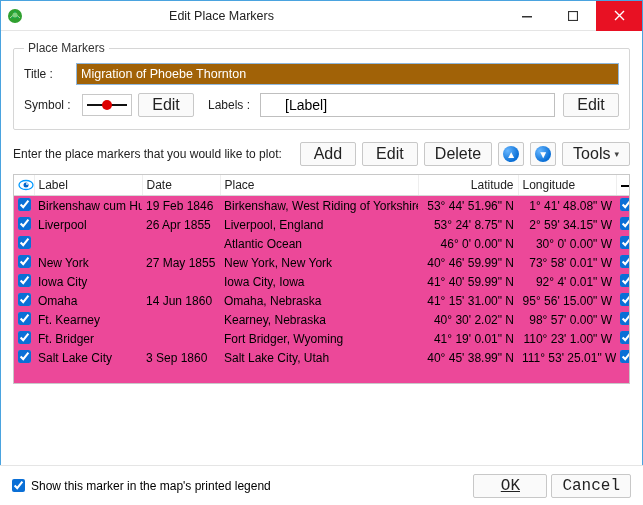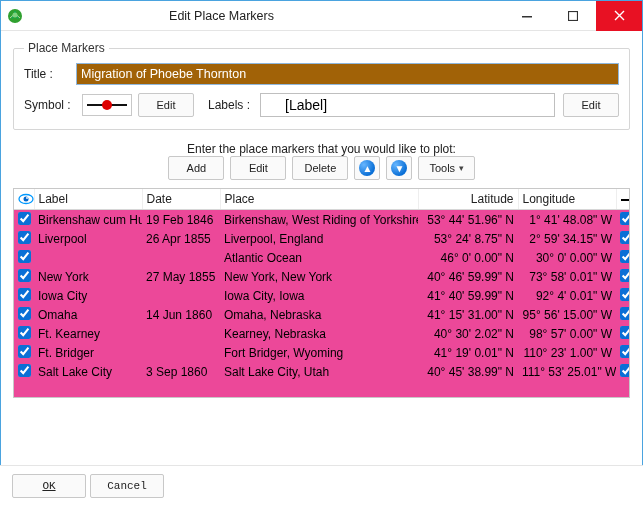--- a/index.html
+++ b/index.html
@@ -82,21 +82,21 @@
   }
 
   .btn {
     height: 24px;
     min-width: 56px;
     padding: 9px 10px;
     background: #fafafa;
     border: 1px solid #c8c8c8;
     border-radius: 2px;
     font-family: inherit;
-    font-size: 11px;
+    font-size: 16px;
     color: #222;
     cursor: default;
     display: inline-flex;
     align-items: center;
     justify-content: center;
   }
 
   .symbol-preview {
     width: 50px; height: 22px;
     border: 1px solid #c8c8c8;
@@ -107,21 +107,21 @@
   .symbol-preview .line {
     position: relative; width: 40px; height: 2px; background: #111;
   }
   .symbol-preview .dot {
     position: absolute; left: 50%; top: 50%;
     width: 10px; height: 10px; margin-left: -5px; margin-top: -5px;
     border-radius: 50%; background: #d00;
   }
 
   
-  .instr-row { display: flex; align-items: center; margin: 4px 0 8px 0; flex-direction: column; }
+  .instr-row { display: flex; align-items: center; margin: 4px 0 8px 0; }
   .instr-row .instr { flex: 1; color: #222; }
   .instr-row .tbbtns { display: flex; gap: 6px; }
   .icon-btn {
     width: 26px; height: 24px;
     border: 1px solid #c8c8c8; background: #fafafa; border-radius: 2px;
     display: inline-flex; align-items: center; justify-content: center;
   }
   .icon-btn .circle {
     width: 16px; height: 16px; border-radius: 50%;
     background: radial-gradient(circle at 30% 30%, #66b6ff, #0a6fd6 70%);
@@ -383,19 +383,23 @@
             <td style="text-align: right;">111° 53' 25.01" W</td>
             <td class="col-chk2"><input type="checkbox" checked="" style=""></td>
           </tr>
         </tbody>
     </table>
   </div>
 
 </div>
 
 <div class="footer">
+  <div class="left">
+    <input type="checkbox" id="legchk" checked="" style="">
+    <label for="legchk">Show this marker in the map's printed legend</label>
+  </div>
   <div class="right">
     <button class="btn default">
         <span class="u">OK</span>
       </button>
     <button class="btn default">Cancel</button>
   </div>
 </div>
 
 </body></html>

